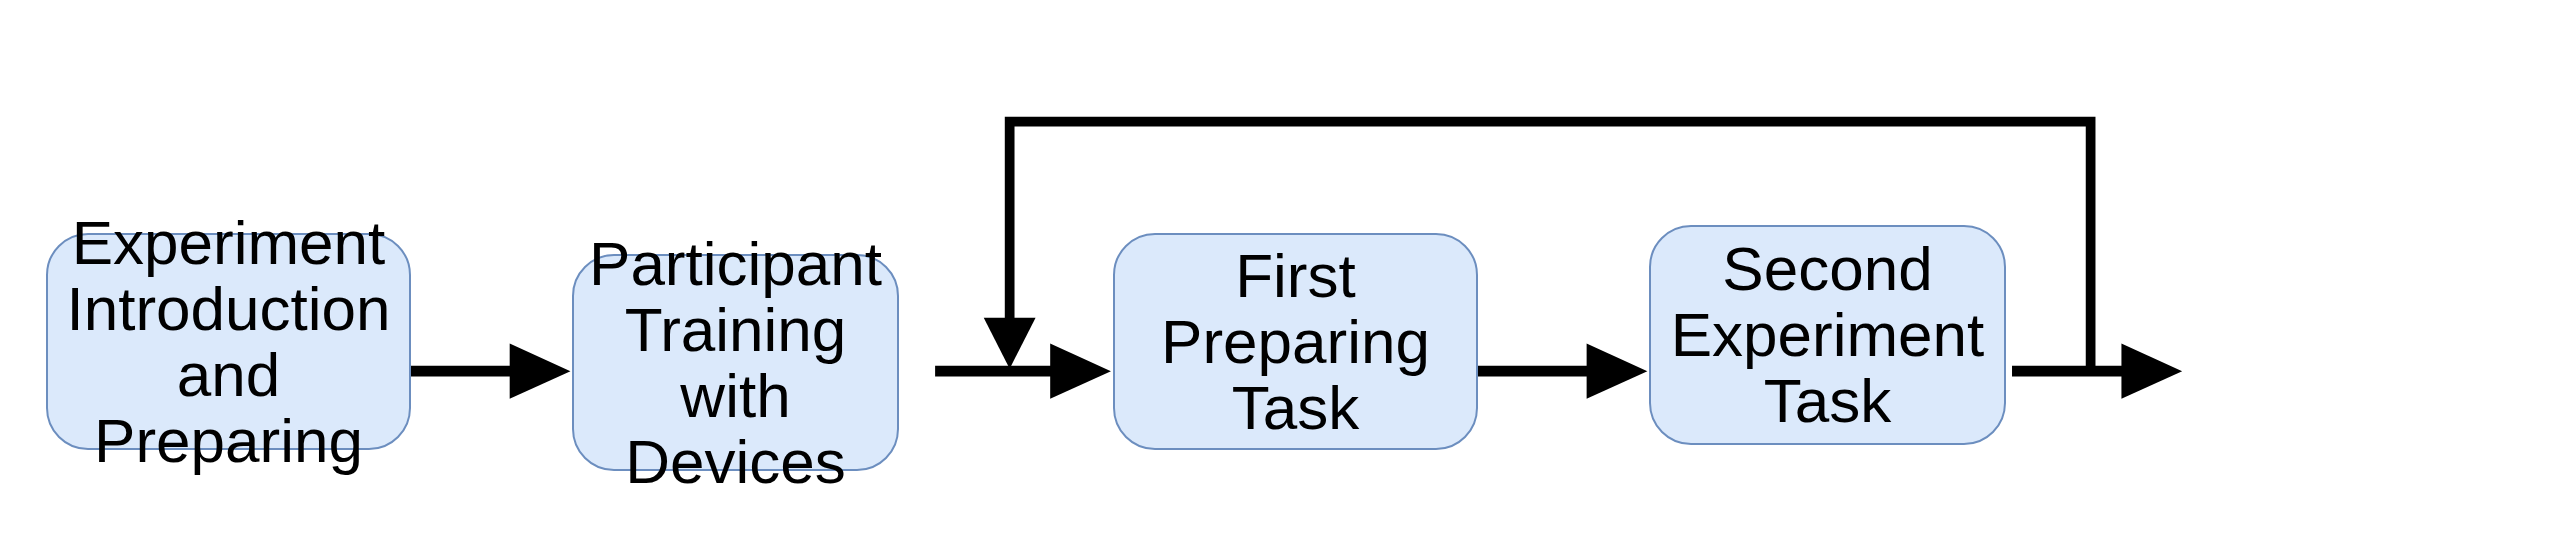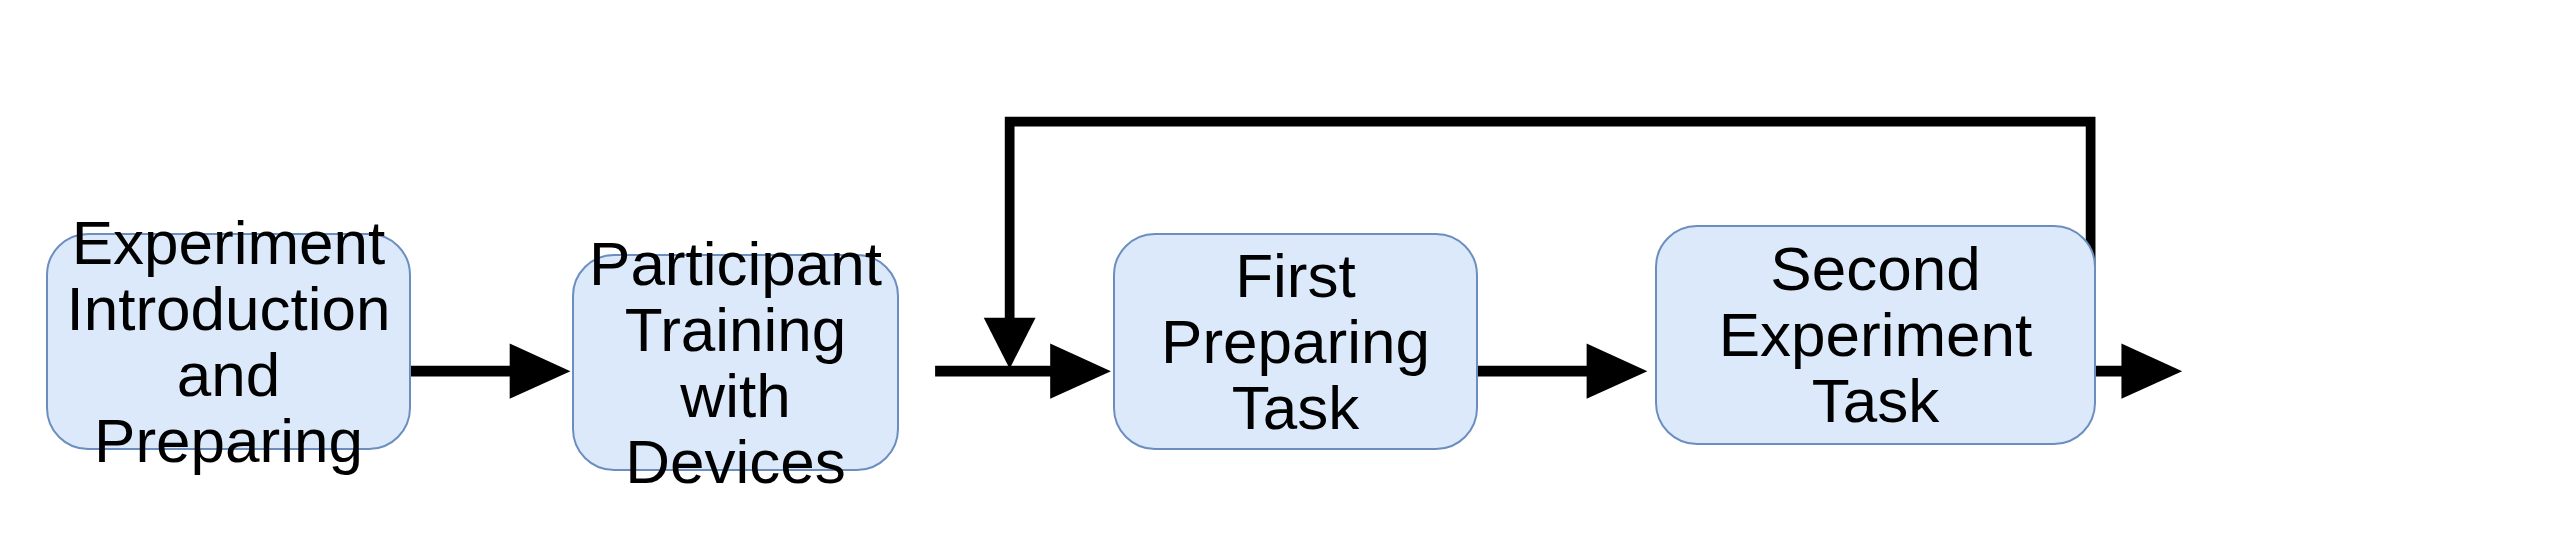--- a/index.html
+++ b/index.html
@@ -31,21 +31,21 @@
     border-radius:42px;
     display:flex;align-items:center;justify-content:center;
     text-align:center;
     font-size:62px;line-height:66px;
     color:var(--text-color);
     white-space:pre-line;
   }
   .box-1{left:46px;  top:233px; width:365px; height:217px;}
   .box-2{left:572px; top:233px; width:327px; height:217px;margin-top:21px;}
   .box-3{left:1113px;top:233px; width:365px; height:217px;}
-  .box-4{left:1649px;top:225px; width:441px; height:220px;margin-left:6px;}
+  .box-4{left:1649px;top:225px; width:357px; height:220px;}
   .box-5{left:2184px;top:225px; width:365px; height:220px;}
   .loop-label{
     position:absolute;
     left:1175px;top:21px;width:729px;
     text-align:center;
     font-size:52px;line-height:65px;
     color:var(--text-color);
     white-space:nowrap;
   }
 </style>

